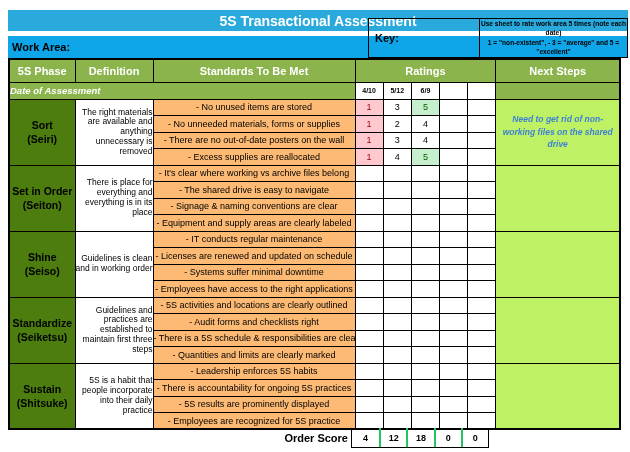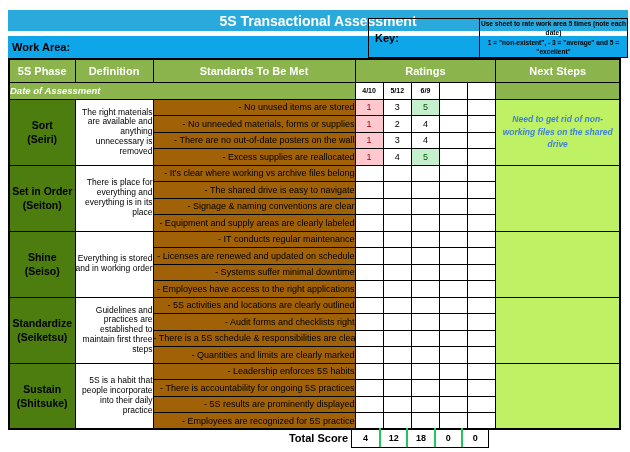--- a/index.html
+++ b/index.html
@@ -62,21 +62,21 @@
   tr.stdrow{height:16.5px;}
   td.phase-cell{
     text-align:center;vertical-align:middle;font-weight:bold;font-size:10.5px;line-height:1.35;
     background:#4d7c0f;
   }
   td.def-cell{
     text-align:right;vertical-align:middle;font-size:8.5px;line-height:1.15;background:#fff;
     padding:0 1px;
   }
   td.std-cell{
-    font-size:9px;text-align:right;padding-left:3px;vertical-align:middle;background:#a16207;
+    font-size:9px;text-align:center;padding-left:3px;vertical-align:middle;background:#fdba74;
     white-space:nowrap;
   }
   td.rate-cell{
     text-align:center;vertical-align:middle;font-size:9px;background:#fff;
   }
   td.rate-cell.bad{background:#FFC7CE;color:#9C0006;}
   td.rate-cell.good{background:#C6EFCE;color:#006100;}
   td.next-cell{
     text-align:center;vertical-align:middle;background:#bef264;
     font-size:8.5px;font-weight:bold;font-style:italic;color:#3E7FD9;line-height:1.5;
@@ -222,21 +222,21 @@
           <td class="rate-cell"></td>
           <td class="rate-cell"></td>
           <td class="rate-cell"></td>
           <td class="rate-cell"></td>
         </tr>
         <tr class="stdrow">
           <td class="phase-cell" rowspan="4">
             <div>Shine</div>
             <div>(Seiso)</div>
           </td>
-          <td class="def-cell" rowspan="4">Everything is stored and in working order</td>
+          <td class="def-cell" rowspan="4">Guidelines is clean and in working order</td>
           <td class="std-cell">- IT conducts regular maintenance</td>
           <td class="rate-cell"></td>
           <td class="rate-cell"></td>
           <td class="rate-cell"></td>
           <td class="rate-cell"></td>
           <td class="rate-cell"></td>
           <td class="next-cell" rowspan="4"></td>
         </tr>
         <tr class="stdrow">
           <td class="std-cell">- Licenses are renewed and updated on schedule</td>
@@ -335,21 +335,21 @@
           <td class="rate-cell"></td>
           <td class="rate-cell"></td>
           <td class="rate-cell"></td>
           <td class="rate-cell"></td>
           <td class="rate-cell"></td>
         </tr>
       </tbody>
   </table>
 
   <div class="total-row">
-    <div class="total-label">Total Score</div>
+    <div class="total-label">Order Score</div>
     <div class="total-cells">
       <div class="total-cell">4</div>
       <div class="total-cell">12</div>
       <div class="total-cell">18</div>
       <div class="total-cell">0</div>
       <div class="total-cell">0</div>
     </div>
   </div>
 
 </div>

